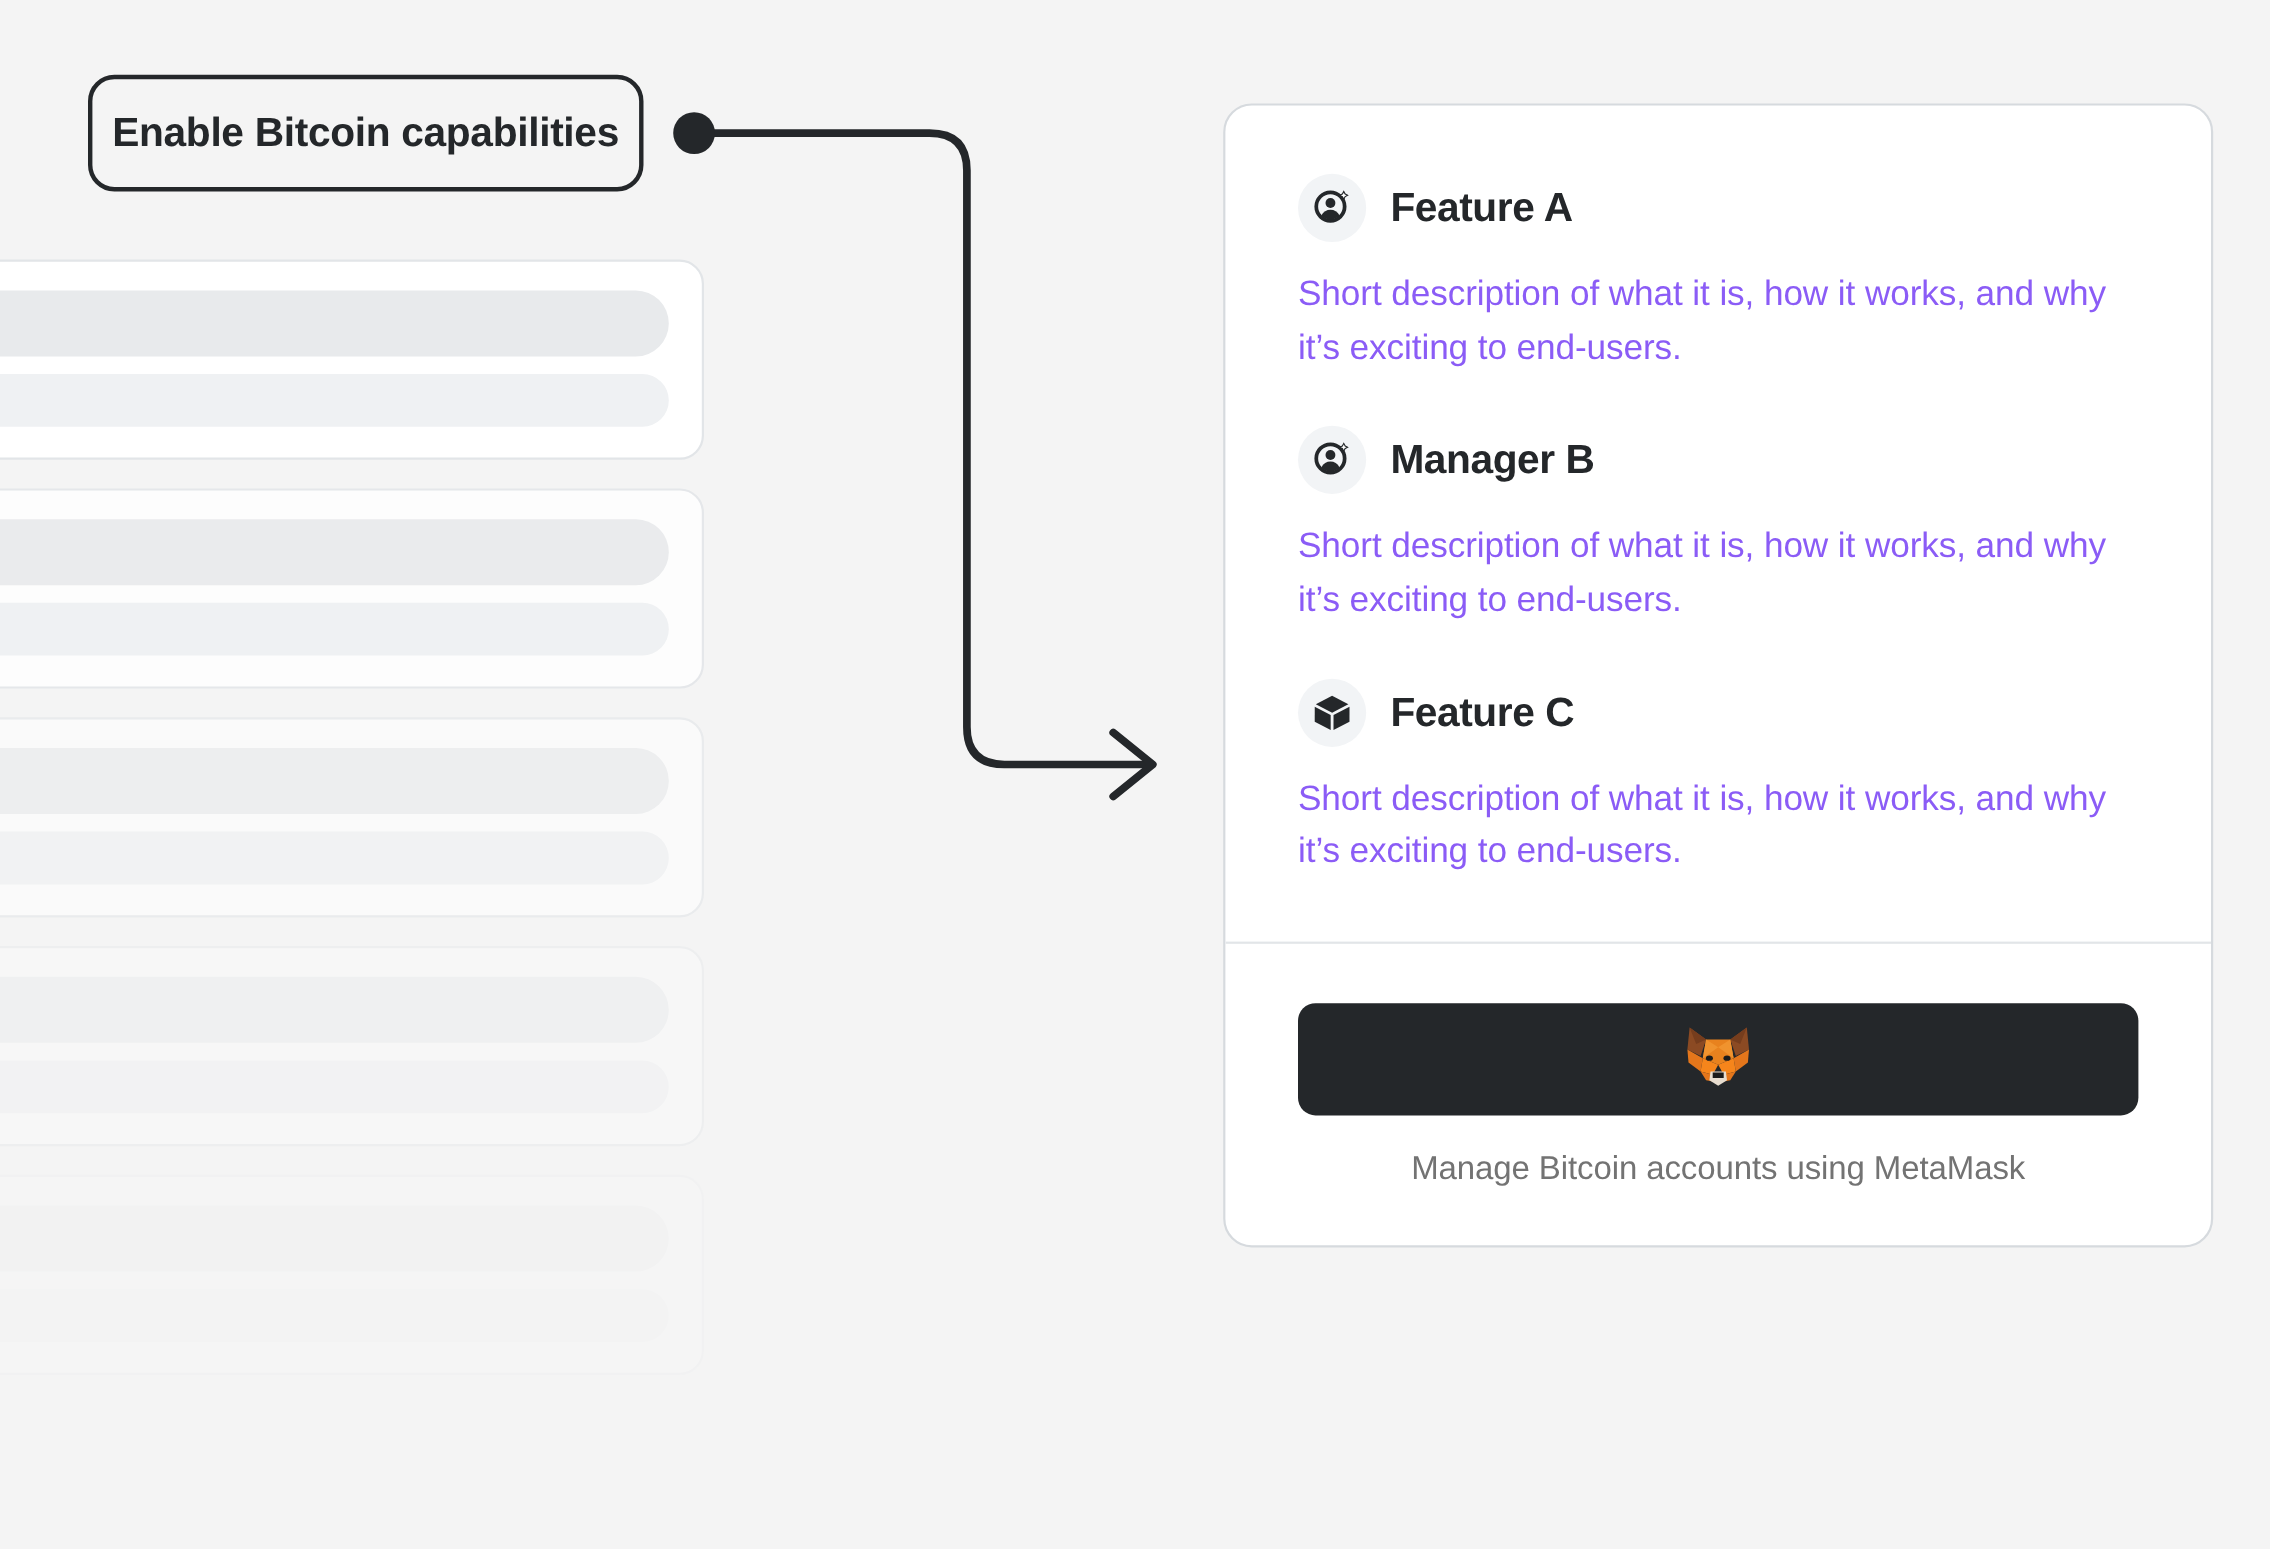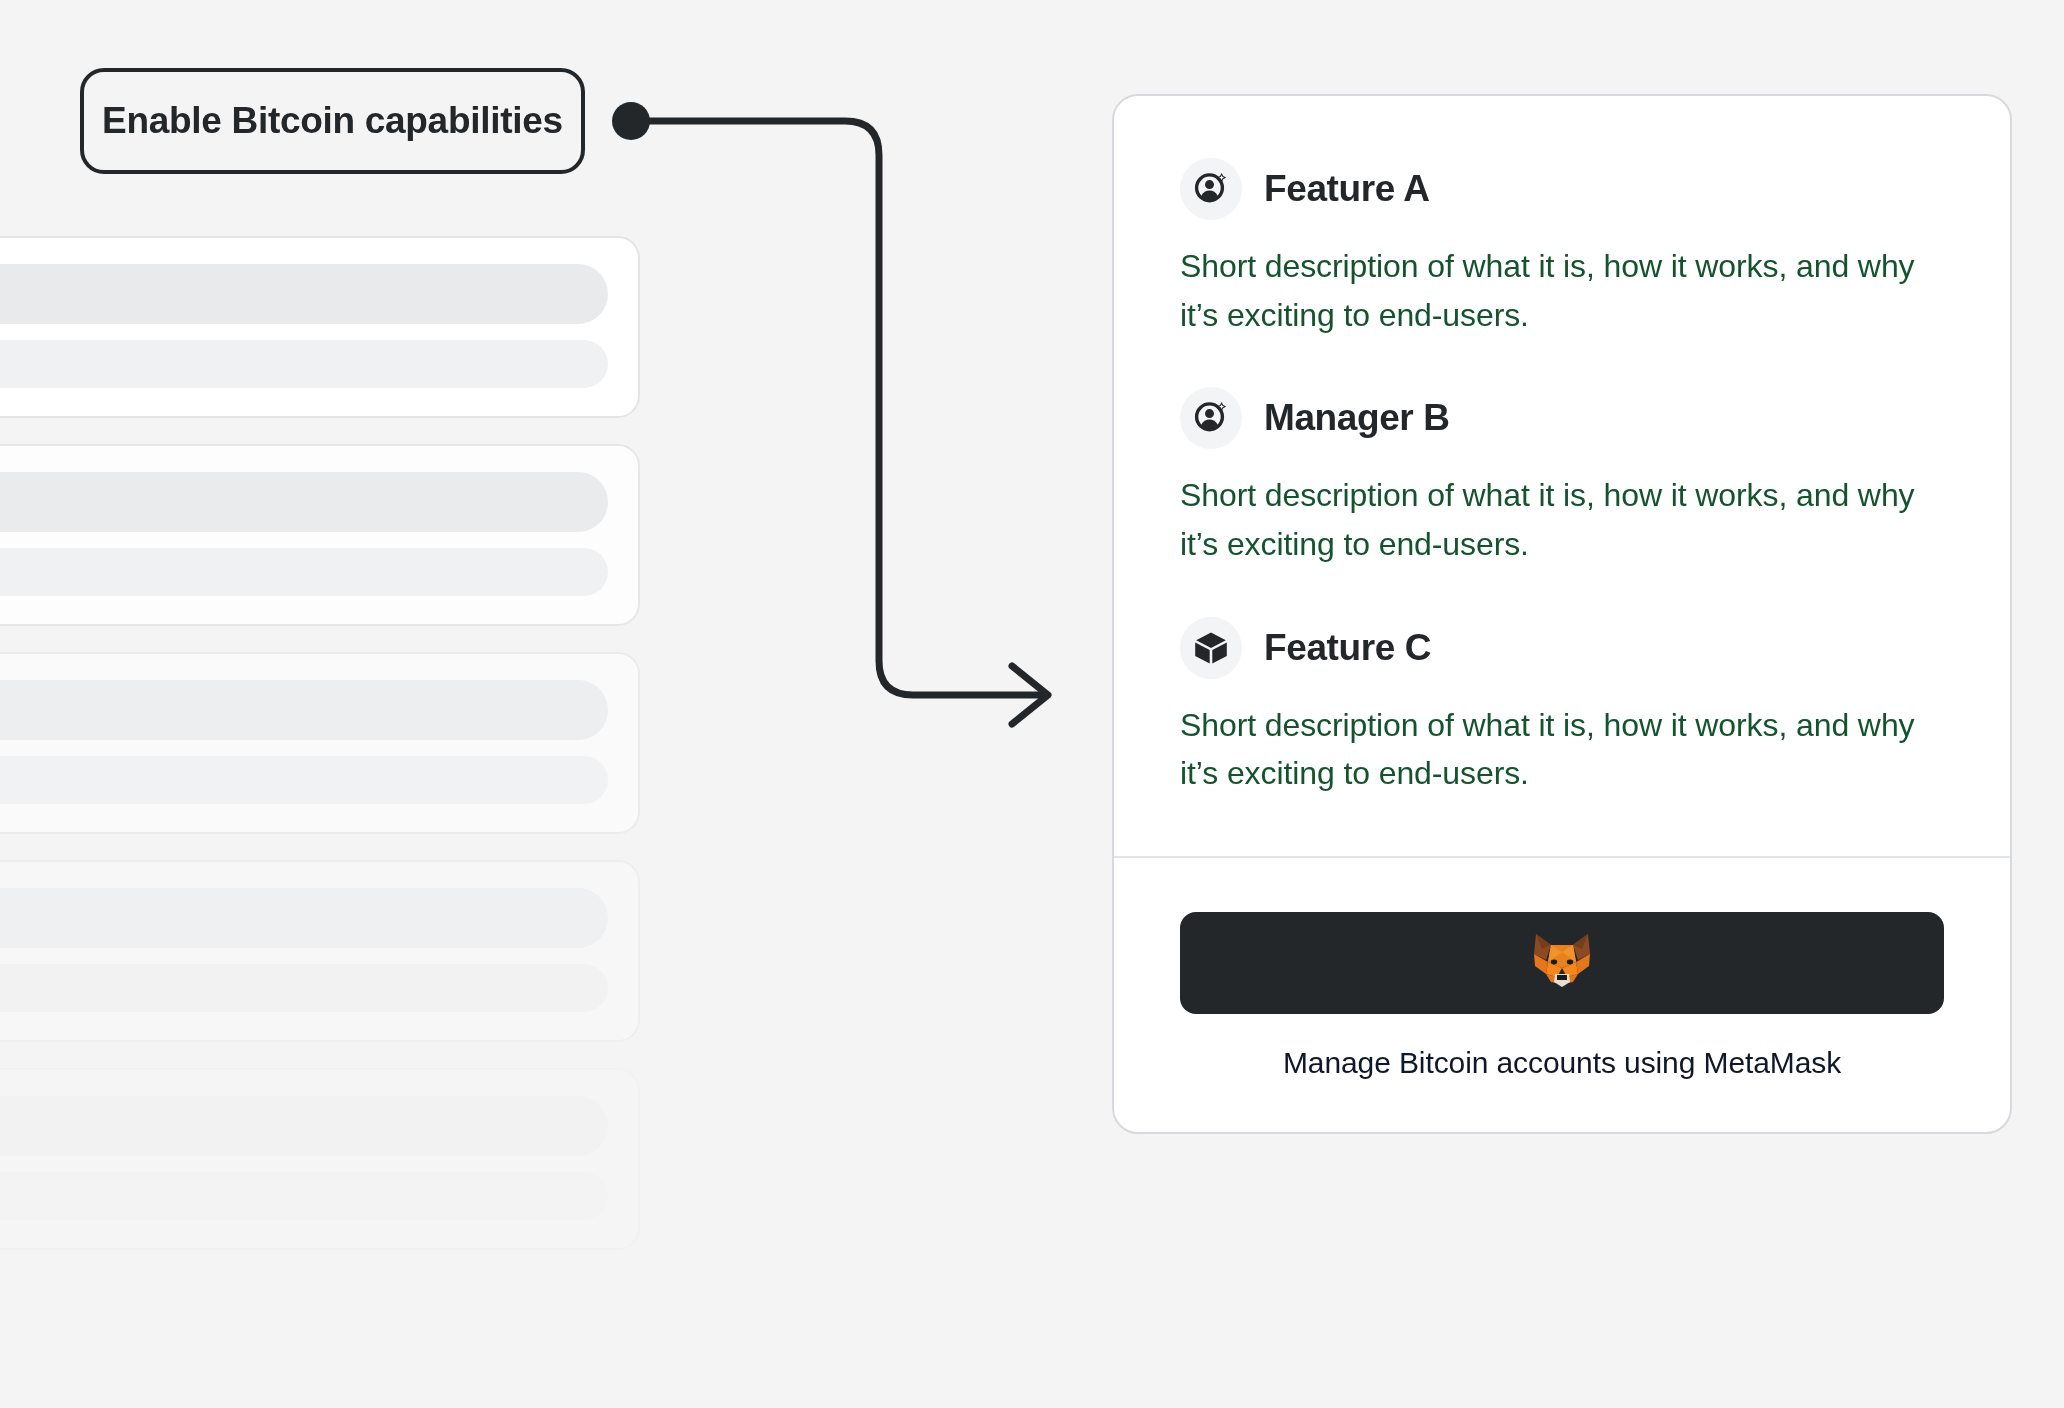--- a/index.html
+++ b/index.html
@@ -124,21 +124,21 @@
   }
   .feature-title {
     font-size: 37px;
     font-weight: 700;
     color: #24272A;
     letter-spacing: -0.4px;
   }
   .feature-desc {
     font-size: 32px;
     line-height: 1.52;
-    color: #14532d;
+    color: #8b5cf6;
     max-width: 740px;
     letter-spacing: -0.1px;
   }
 
   #card-divider {
     height: 2px;
     background: #E2E5E8;
     width: 100%;
   }
 
@@ -161,21 +161,21 @@
   #install-button .install-label {
     font-size: 36px;
     font-weight: 700;
     color: #FFFFFF;
     letter-spacing: -0.3px;
   }
   #install-caption {
     margin-top: 32px;
     text-align: center;
     font-size: 30px;
-    color: #0f172a;
+    color: #737373;
     letter-spacing: -0.1px;
   }
 </style>
 </head>
 <body>
 
 <div id="skeleton-list">
   <div class="skeleton-card s1">
     <div class="skeleton-bar bar-top"></div>
     <div class="skeleton-bar bar-bottom"></div>

